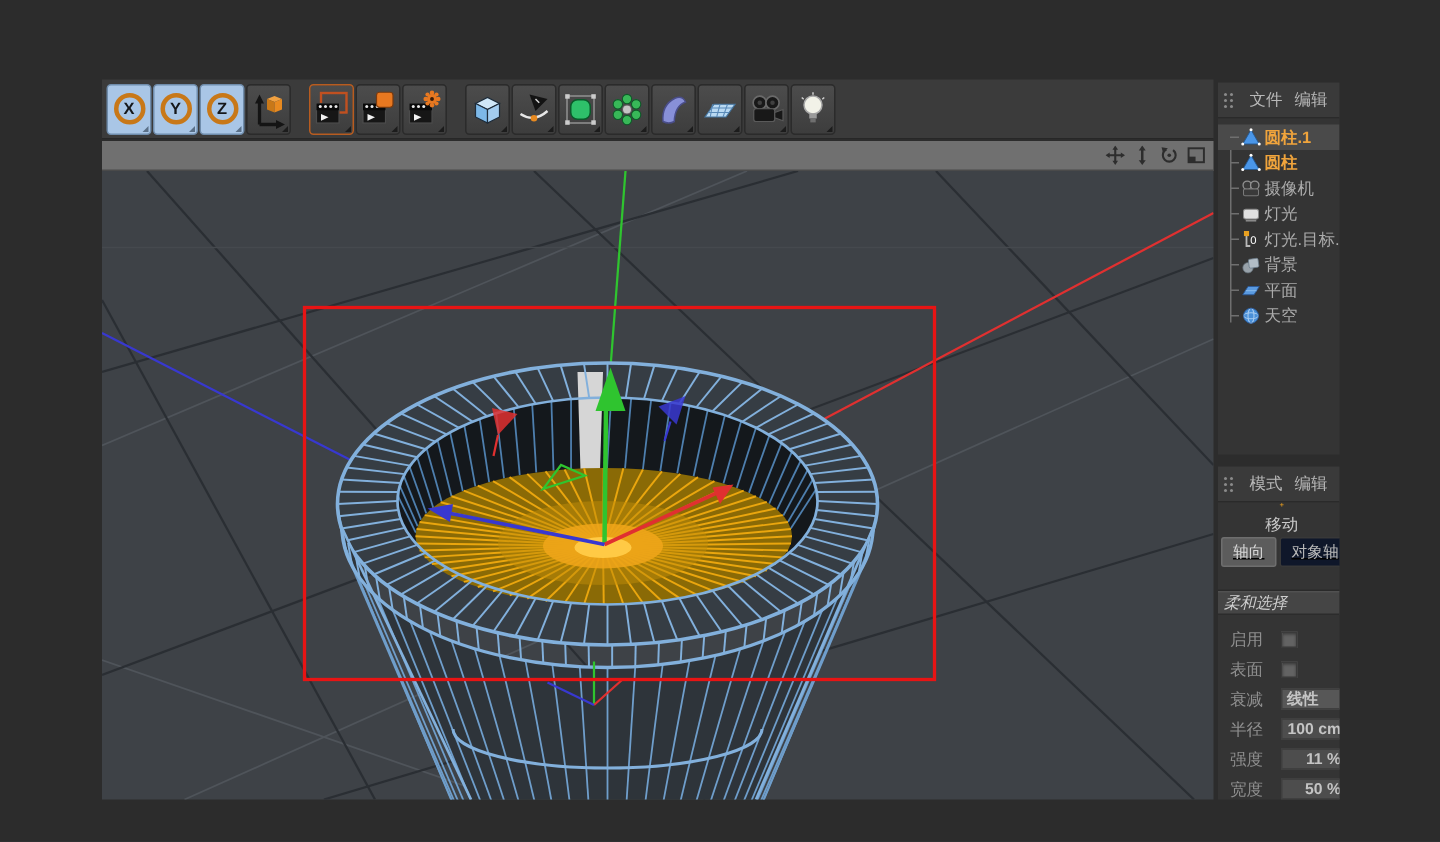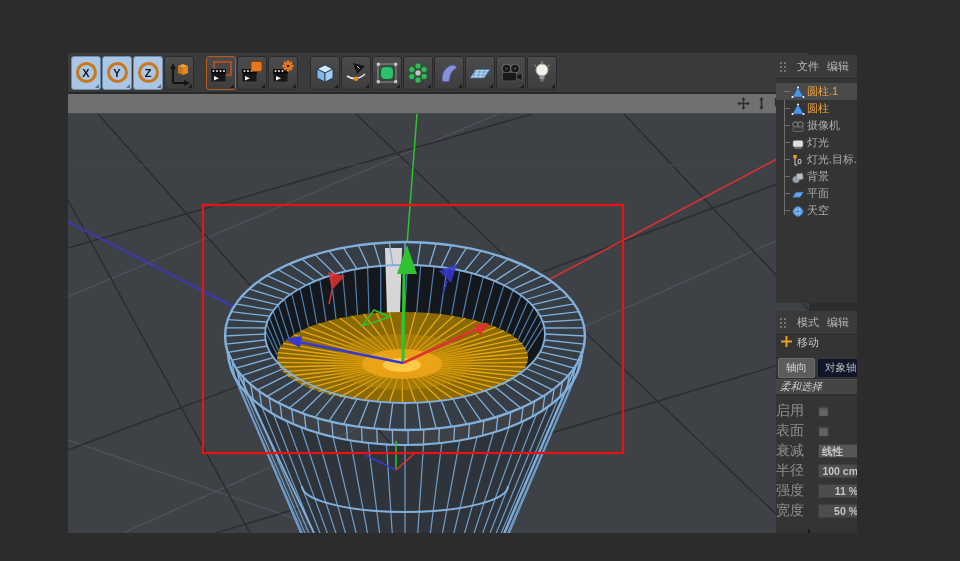--- a/index.html
+++ b/index.html
@@ -28,47 +28,47 @@
   .vp-header { position:absolute; left:68px; top:94px; width:741px; height:20px;
                background:#707070; border-bottom:1px solid #4a4a4a;
                display:flex; align-items:center; justify-content:flex-end; padding-right:4px; gap:3px; }
   .vp-nav { width:15px; height:15px; display:flex; align-items:center; justify-content:center; cursor:pointer; }
 
   
   .viewport { position:absolute; left:68px; top:114px; width:741px; height:419px;
               background:#3e4247; }
 
   
-  .panel { position:absolute; left:776px; width:81px; background:#343434; overflow:hidden; }
+  .panel { position:absolute; left:812px; width:81px; background:#343434; overflow:hidden; }
   .panel.om { top:55px; height:248px; }
   .panel.am { top:311px; height:222px; }
   .p-header { height:24px; display:flex; align-items:center; gap:8px; padding:0 3px;
               background:#3a3a3a; border-bottom:1px solid #2a2a2a; white-space:nowrap; }
   .p-menu { color:#b8b8b8; font-size:11px; cursor:pointer; }
   .grip { flex:0 0 auto; cursor:grab; }
 
   .om-body { position:relative; }
   .tree-line { position:absolute; left:8px; top:4px; width:1px; height:128px; background:#6f6f6f; }
   .om-row { position:relative; height:17px; display:flex; align-items:center; cursor:pointer; white-space:nowrap; }
   .om-row.hl { background:#4a4a4a; }
   .stub { width:6px; height:1px; background:#6f6f6f; margin-left:8px; flex:0 0 auto; }
   .obj-ico { width:14px; height:13px; margin:0 2px 0 1px; flex:0 0 auto; }
   .obj-label { font-size:11px; color:#ababab; }
-  .obj-label.sel { color:#f0a43c; }
-
-  .tool-row { height:22px; display:flex; gap:4px; padding-left:4px; }
+  .obj-label.sel { color:#f0a43c;font-weight:bold; }
+
+  .tool-row { height:22px; display:flex; align-items:center; gap:4px; padding-left:4px;flex-direction:column; }
   .tool-label { color:#c8c8c8; font-size:11px; }
-  .tabs { display:flex; gap:2px; padding:1px 2px 0 2px; border-bottom:1px solid #2a2a2a; }
+  .tabs { display:flex; gap:2px; padding:1px 2px 15px 2px; border-bottom:1px solid #2a2a2a;text-decoration:underline; }
   .tab { font-size:10.5px; color:#b8b8b8; padding:2px 7px; background:#0f172a;
          border:1px solid #383838; border-radius:2px; cursor:pointer; white-space:nowrap; }
   .tab.active { background:#5c5c5c; border-color:#6e6e6e; color:#d6d6d6; }
   .section-h { background:#454545; border-top:1px solid #515151; border-bottom:1px solid #2c2c2c;
                color:#cfcfcf; font-size:10.5px; padding:0 4px; white-space:nowrap;font-style:italic; }
   .field-row { height:20px; display:flex; align-items:center; white-space:nowrap; }
-  .f-label { width:38px; text-align:left; color:#8f8f8f; font-size:14px; flex:0 0 auto; }
+  .f-label { width:38px; text-align:center; color:#8f8f8f; font-size:11px; flex:0 0 auto; }
   .f-ctl { margin-left:4px; }
   .checkbox { width:11px; height:11px; background:#636363; border:1px solid #3a3a3a;
               box-shadow:inset 0 1px 2px rgba(0,0,0,.4); cursor:pointer; }
   .combo, .numfield { height:14px; min-width:44px; background:#575757; border:1px solid #3f3f3f;
               color:#c4c4c4; font-size:10.5px; padding:0 3px; line-height:13px; cursor:pointer;font-weight:bold; }
   .numfield { background:#4d4d4d;text-align:right; }
   .curve-row { display:flex; align-items:flex-start; padding-top:4px; }
 </style>
 </head>
 <body>

